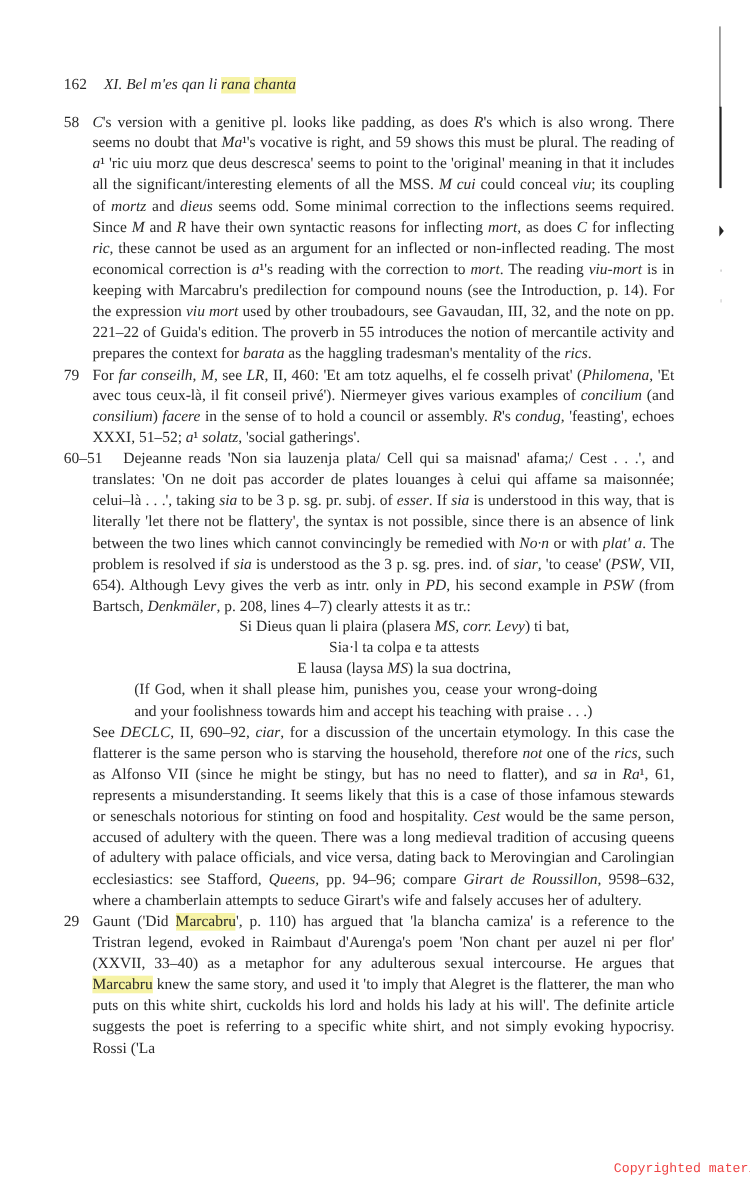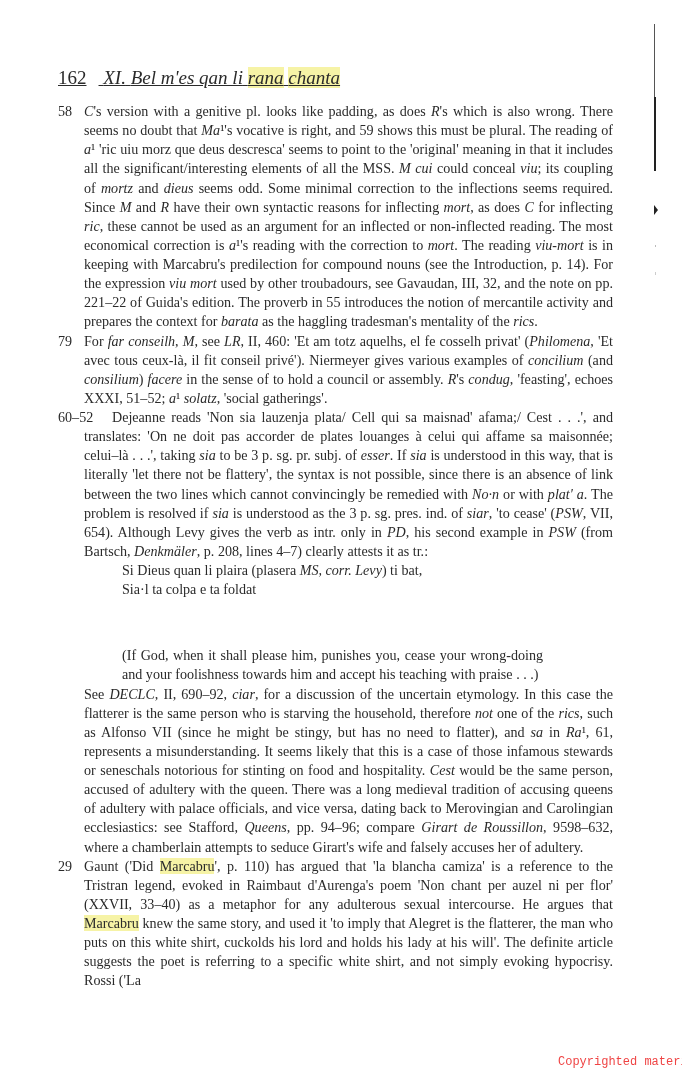--- a/index.html
+++ b/index.html
@@ -2,36 +2,36 @@
 <html><head>
 <meta charset="utf-8">
 <style>
   html, body { margin:0; padding:0; }
   body {
     width:682px; height:1092px; background:#ffffff; position:relative; overflow:hidden;
     font-family: "Liberation Serif", "DejaVu Serif", serif; color:#2a2a2a;
   }
   .page { position:absolute; left:0; top:0; width:682px; height:1092px; }
   .running-head {
-    position:absolute; left:58px; top:68px; font-size:19px; line-height:20px; white-space:nowrap;text-decoration:underline;
+    position:absolute; left:58px; top:68px; font-size:14px; line-height:20px; white-space:nowrap;
   }
   .running-head .pg { margin-right:12px; }
   .running-head .title { font-style:italic; }
   .hl { background:#f6f3a6; }
   .body {
     position:absolute; left:58px; top:102px; width:555px;
     font-size:14.1px; line-height:19.12px; text-align:justify;
   }
   .note { position:relative; padding-left:26px; margin:0; }
   .note .num { position:absolute; left:0; top:0; }
   .note.wide { padding-left:26px; }
   .note p { margin:0; }
   .verse { padding-left:38px; text-align:left; }
-  .verse div { margin:0; }
-  .trans { padding-left:38px; padding-right:70px; text-align:justify;margin-top:47px; }
+  .verse div { margin:0;text-align:center; }
+  .trans { padding-left:38px; padding-right:70px; text-align:justify; }
   i { font-style:italic; }
   .rule-long {
     position:absolute; left:654px; top:24px; width:1px; height:74px; background:#555;
   }
   .rule-thick {
     position:absolute; left:654px; top:97px; width:2px; height:74px; background:#222;
   }
   .tick-mark {
     position:absolute; left:654px; top:205px; width:0; height:0;
     border-top:5px solid transparent; border-bottom:5px solid transparent; border-left:4px solid #222;
@@ -70,25 +70,26 @@
       <span class="num">58</span>
       <p><i>C</i>'s version with a genitive pl. looks like padding, as does <i>R</i>'s which is also wrong. There seems no doubt that <i>Ma</i>¹'s vocative is right, and 59 shows this must be plural. The reading of <i>a</i>¹ 'ric uiu morz que deus descresca' seems to point to the 'original' meaning in that it includes all the significant/interesting elements of all the MSS. <i>M cui</i> could conceal <i>viu</i>; its coupling of <i>mortz</i> and <i>dieus</i> seems odd. Some minimal correction to the inflections seems required. Since <i>M</i> and <i>R</i> have their own syntactic reasons for inflecting <i>mort</i>, as does <i>C</i> for inflecting <i>ric</i>, these cannot be used as an argument for an inflected or non-inflected reading. The most economical correction is <i>a</i>¹'s reading with the correction to <i>mort</i>. The reading <i>viu-mort</i> is in keeping with Marcabru's predilection for compound nouns (see the Introduction, p. 14). For the expression <i>viu mort</i> used by other troubadours, see Gavaudan, III, 32, and the note on pp. 221–22 of Guida's edition. The proverb in 55 introduces the notion of mercantile activity and prepares the context for <i>barata</i> as the haggling tradesman's mentality of the <i>rics</i>.</p>
     </div>
 
     <div class="note">
       <span class="num">79</span>
       <p>For <i>far conseilh</i>, <i>M</i>, see <i>LR</i>, II, 460: 'Et am totz aquelhs, el fe cosselh privat' (<i>Philomena</i>, 'Et avec tous ceux-là, il fit conseil privé'). Niermeyer gives various examples of <i>concilium</i> (and <i>consilium</i>) <i>facere</i> in the sense of to hold a council or assembly. <i>R</i>'s <i>condug</i>, 'feasting', echoes XXXI, 51–52; <i>a</i>¹ <i>solatz</i>, 'social gatherings'.</p>
     </div>
 
     <div class="note wide">
-      <span class="num" style="left:-0px">60–52</span>
+      <span class="num" style="left:-0px">60–51</span>
       <p style="text-indent:28px;">Dejeanne reads 'Non sia lauzenja plata/ Cell qui sa maisnad' afama;/ Cest . . .', and translates: 'On ne doit pas accorder de plates louanges à celui qui affame sa maisonnée; celui–là . . .', taking <i>sia</i> to be 3 p. sg. pr. subj. of <i>esser</i>. If <i>sia</i> is understood in this way, that is literally 'let there not be flattery', the syntax is not possible, since there is an absence of link between the two lines which cannot convincingly be remedied with <i>No·n</i> or with <i>plat' a</i>. The problem is resolved if <i>sia</i> is understood as the 3 p. sg. pres. ind. of <i>siar</i>, 'to cease' (<i>PSW</i>, VII, 654). Although Levy gives the verb as intr. only in <i>PD</i>, his second example in <i>PSW</i> (from Bartsch, <i>Denkmäler</i>, p. 208, lines 4–7) clearly attests it as tr.:</p>
       <div class="verse">
         <div>Si Dieus quan li plaira (plasera <i>MS, corr. Levy</i>) ti bat,</div>
-        <div>Sia·l ta colpa e ta foldat</div>
+        <div>Sia·l ta colpa e ta attests</div>
+        <div>E lausa (laysa <i>MS</i>) la sua doctrina,</div>
       </div>
       <div class="trans">(If God, when it shall please him, punishes you, cease your wrong-doing and your foolishness towards him and accept his teaching with praise . . .)</div>
       <p>See <i>DECLC</i>, II, 690–92, <i>ciar</i>, for a discussion of the uncertain etymology. In this case the flatterer is the same person who is starving the household, therefore <i>not</i> one of the <i>rics</i>, such as Alfonso VII (since he might be stingy, but has no need to flatter), and <i>sa</i> in <i>Ra</i>¹, 61, represents a misunderstanding. It seems likely that this is a case of those infamous stewards or seneschals notorious for stinting on food and hospitality. <i>Cest</i> would be the same person, accused of adultery with the queen. There was a long medieval tradition of accusing queens of adultery with palace officials, and vice versa, dating back to Merovingian and Carolingian ecclesiastics: see Stafford, <i>Queens</i>, pp. 94–96; compare <i>Girart de Roussillon</i>, 9598–632, where a chamberlain attempts to seduce Girart's wife and falsely accuses her of adultery.</p>
     </div>
 
     <div class="note">
       <span class="num">29</span>
       <p>Gaunt ('Did <span class="hl">Marcabru</span>', p. 110) has argued that 'la blancha camiza' is a reference to the Tristran legend, evoked in Raimbaut d'Aurenga's poem 'Non chant per auzel ni per flor' (XXVII, 33–40) as a metaphor for any adulterous sexual intercourse. He argues that <span class="hl">Marcabru</span> knew the same story, and used it 'to imply that Alegret is the flatterer, the man who puts on this white shirt, cuckolds his lord and holds his lady at his will'. The definite article suggests the poet is referring to a specific white shirt, and not simply evoking hypocrisy. Rossi ('La</p>
     </div>
 

